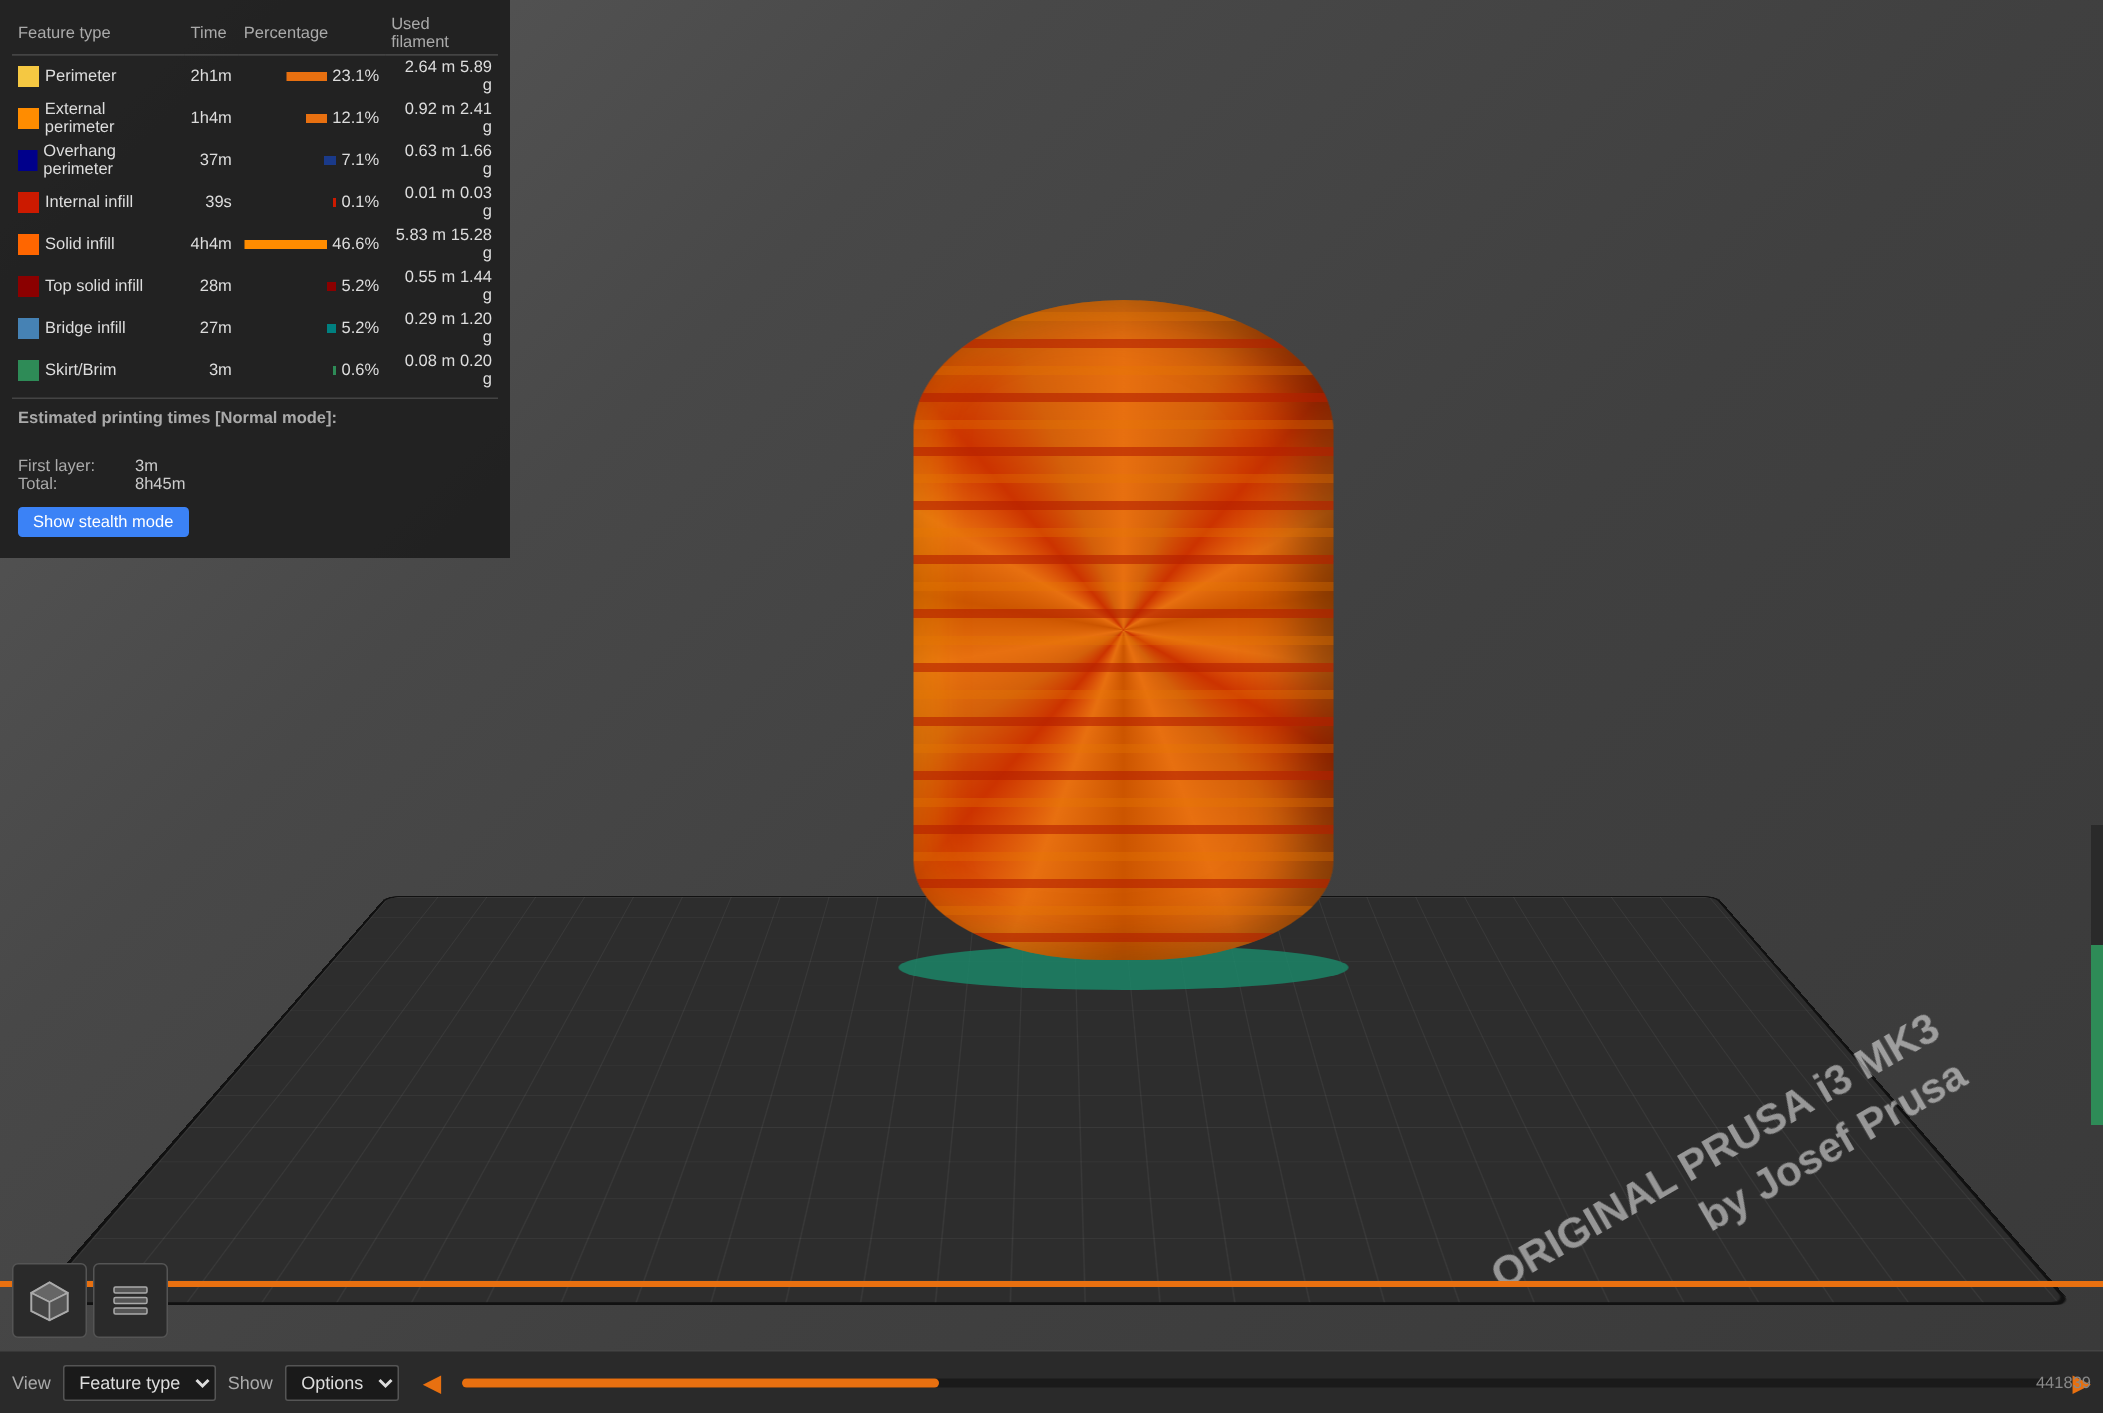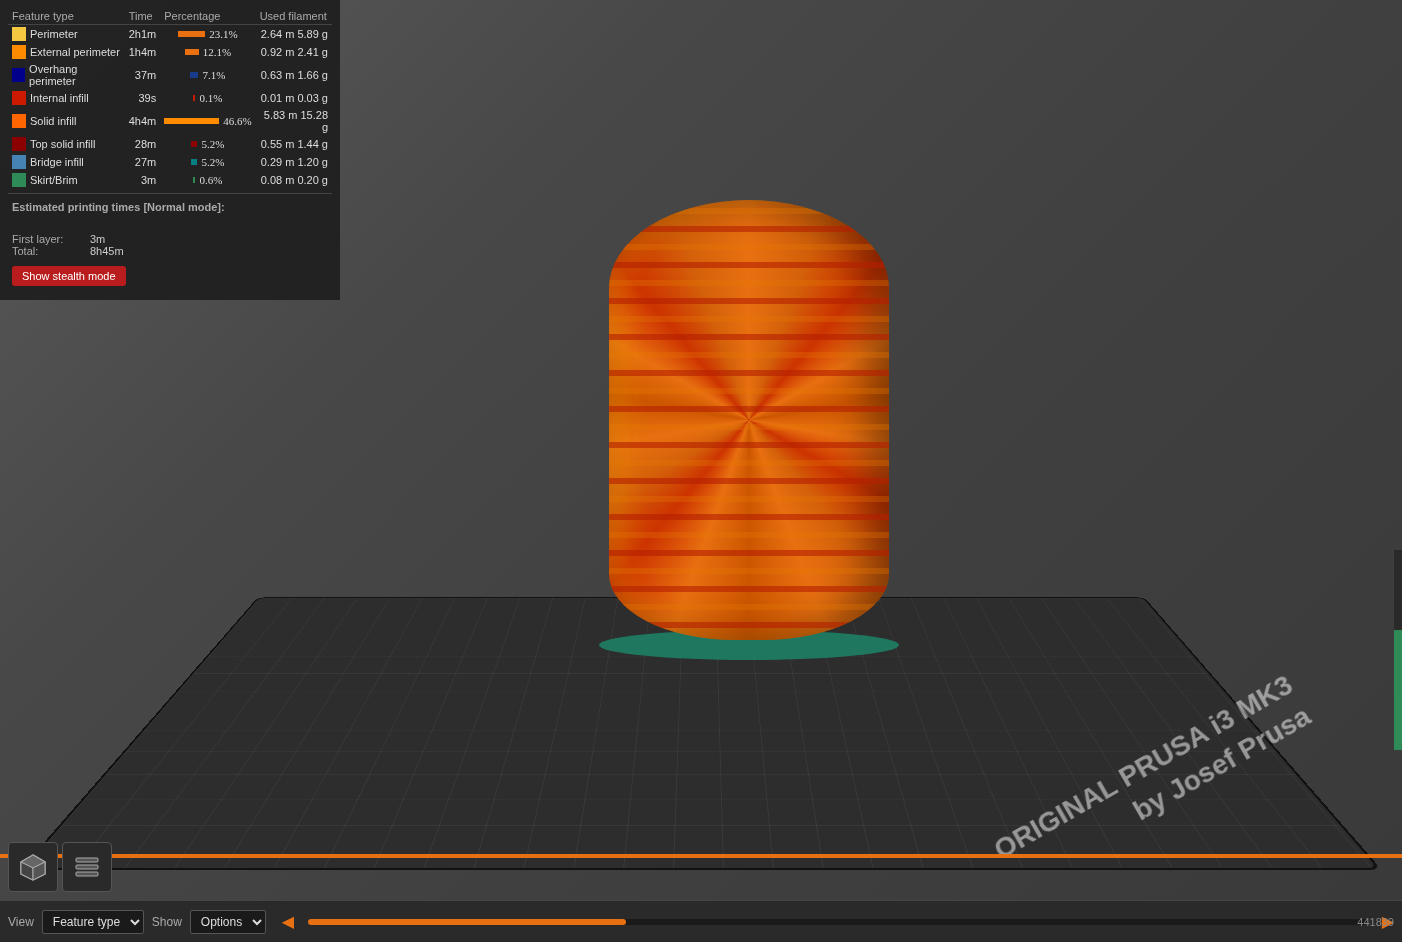--- a/index.html
+++ b/index.html
@@ -141,23 +141,22 @@
     }
 
     .feature-name {
       display: flex;
       align-items: center;
     }
 
     .bar-cell {
       display: flex;
       align-items: center;
-      justify-content: center;
+      justify-content: flex-end;
       gap: 4px;
-      font-family: Liberation Serif, serif;
     }
 
     .mini-bar {
       display: inline-block;
       height: 6px;
       background: #e87010;
       vertical-align: middle;
     }
 
     .mini-bar.orange { background: #e87010; }
@@ -194,21 +193,21 @@
 
     .time-key {
       color: #aaa;
       min-width: 70px;
     }
 
     .stealth-btn {
       display: inline-block;
       margin: 6px 4px;
       padding: 4px 10px;
-      background: #b91c1c;
+      background: #3b82f6;
       color: white;
       border: none;
       border-radius: 3px;
       cursor: pointer;
       font-size: 11px;
     }
 
     
     #bottom-bar {
       position: absolute;

